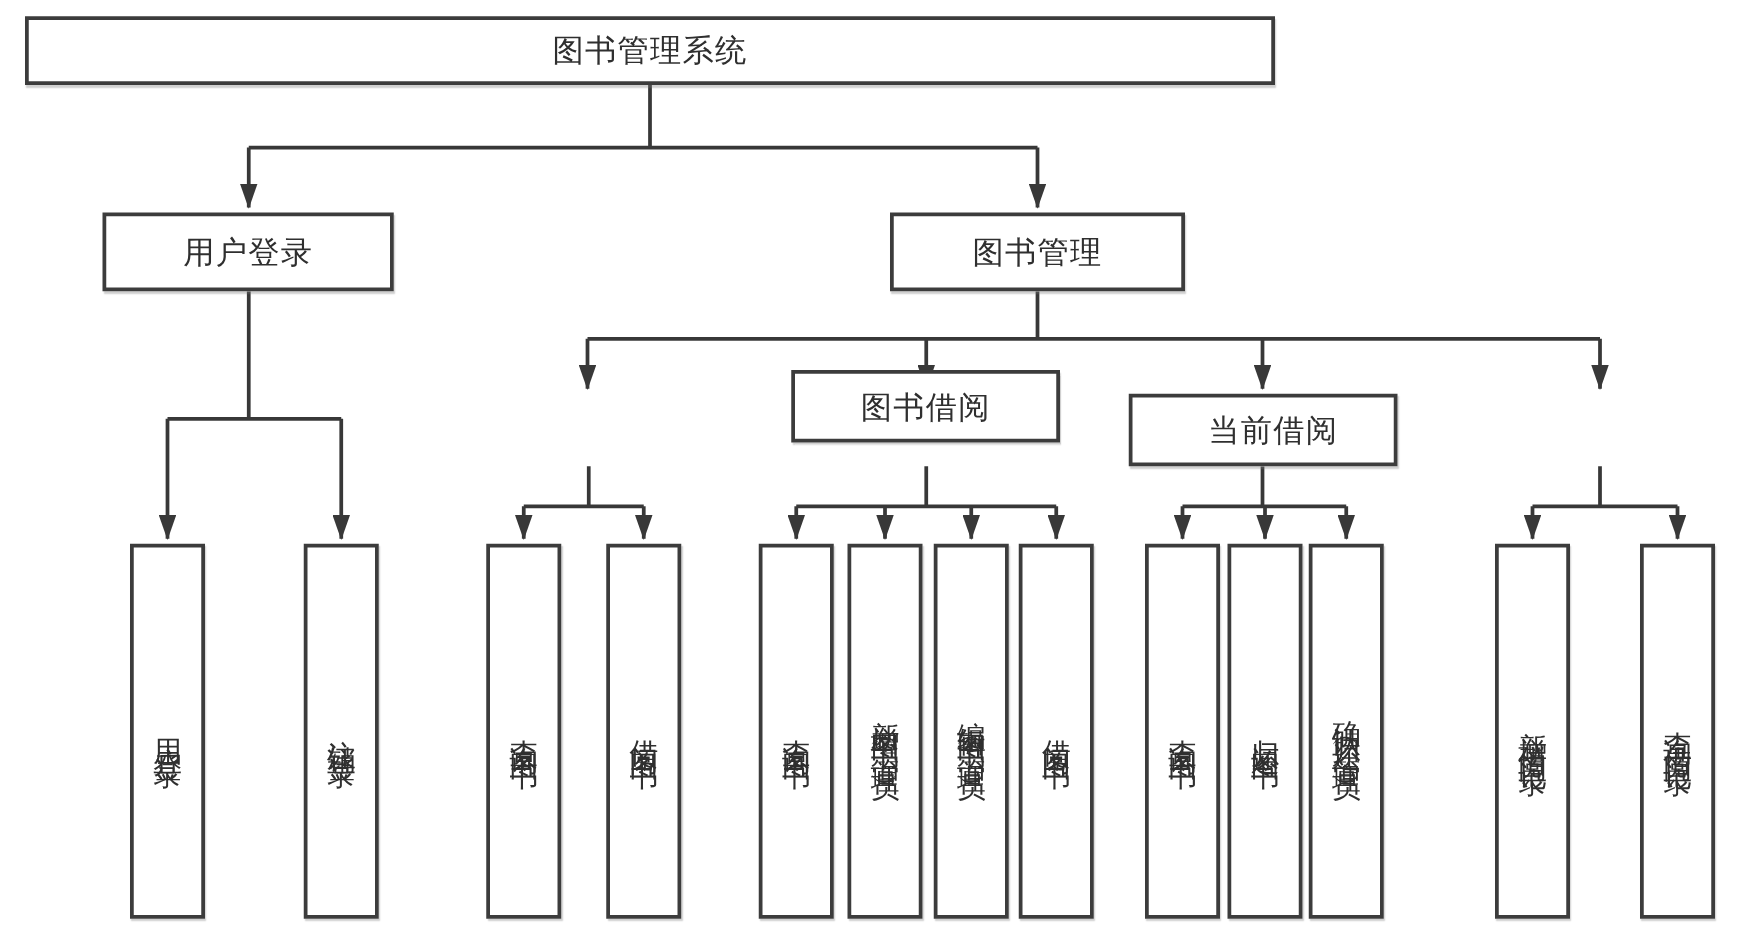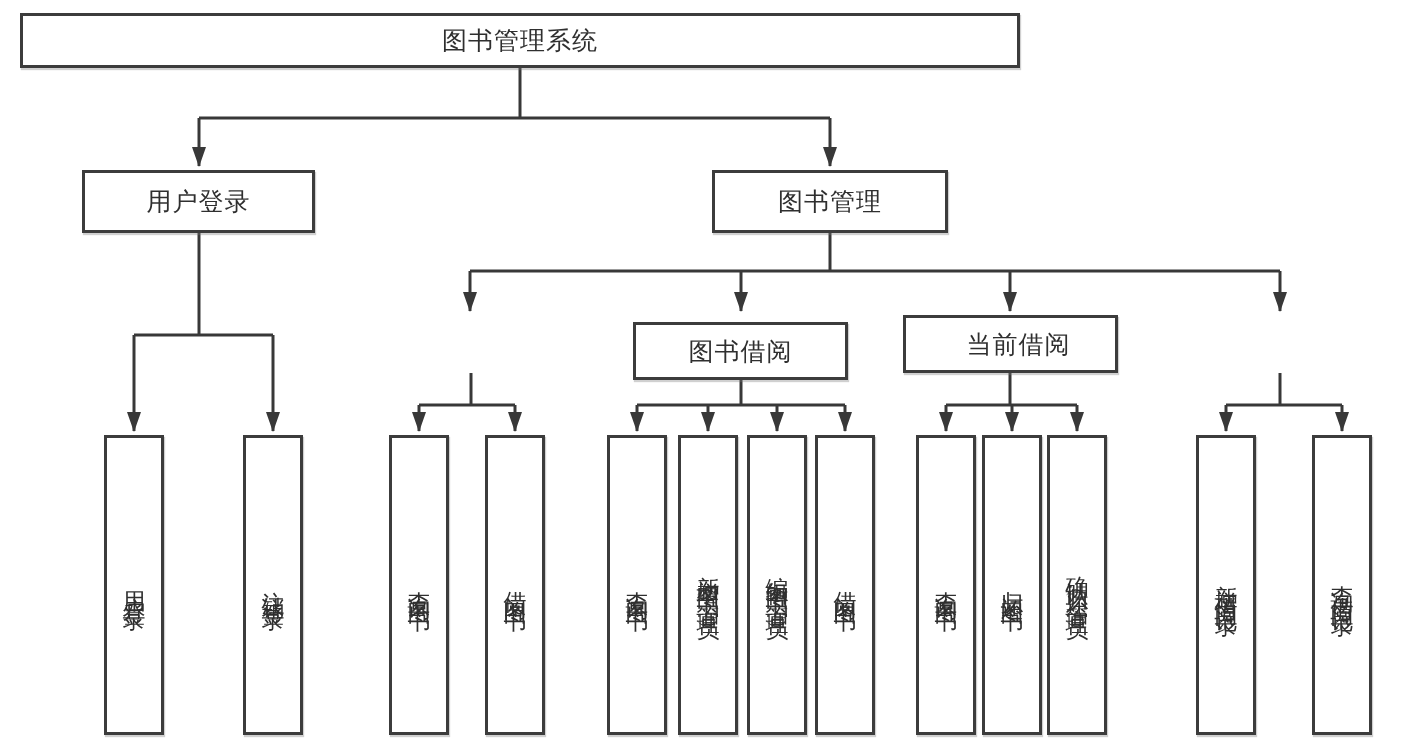--- a/index.html
+++ b/index.html
@@ -129,21 +129,21 @@
       <path class="connector" d="M1226,405 V431" marker-end="url(#arrow)"></path>
       <path class="connector" d="M1342,405 V431" marker-end="url(#arrow)"></path>
     </g>
   </svg>
 
   <div class="node hbox" style="left:20px; top:13px; width:1000px; height:55px;">图书管理系统</div>
 
   <div class="node hbox" style="left:82px; top:170px; width:233px; height:63px;">用户登录</div>
   <div class="node hbox" style="left:712px; top:170px; width:236px; height:63px;">图书管理</div>
 
-  <div class="node hbox" style="left:633px; top:322px; width:215px; height:58px;">图书借阅</div>
+  <div class="node hbox" style="left:633px; top:296px; width:215px; height:58px;">图书借阅</div>
   <div class="node hbox" style="left:903px; top:315px; width:215px; height:58px;padding-left:16px;">当前借阅</div>
 
   <div class="node vbox" style="left:104px; top:435px; width:60px; height:300px;">用户登录</div>
   <div class="node vbox" style="left:243px; top:435px; width:60px; height:300px;">注销登录</div>
 
   <div class="node vbox" style="left:389px; top:435px; width:60px; height:300px;">查询图书</div>
   <div class="node vbox" style="left:485px; top:435px; width:60px; height:300px;">借阅图书</div>
 
   <div class="node vbox" style="left:607px; top:435px; width:60px; height:300px;">查询图书</div>
   <div class="node vbox" style="left:678px; top:435px; width:60px; height:300px;">新增图书（管理员）</div>

